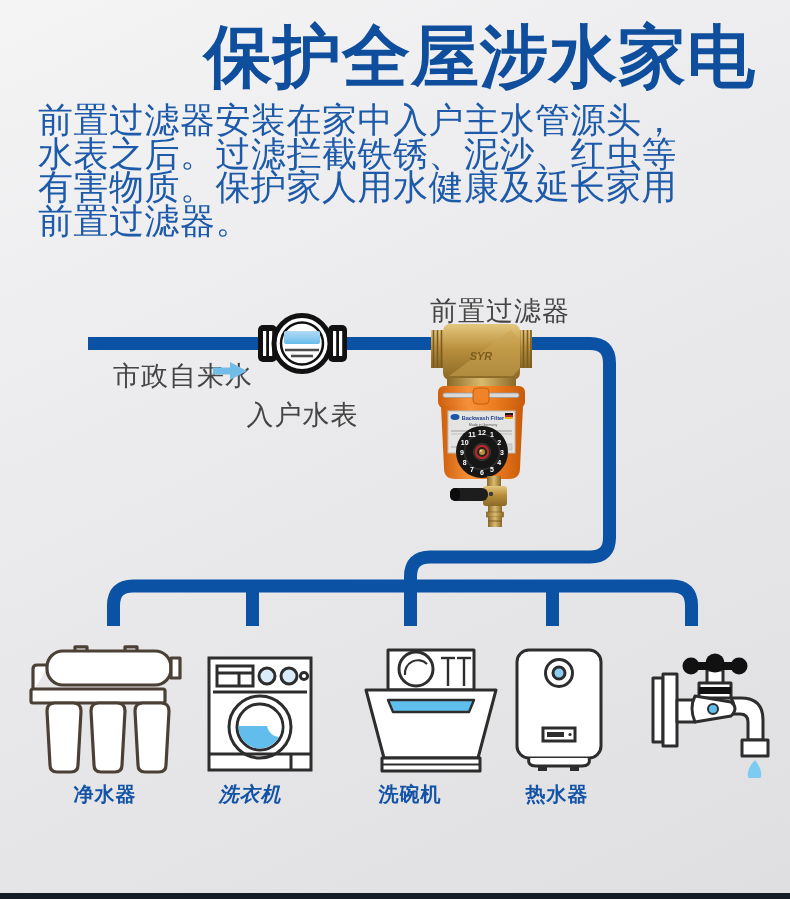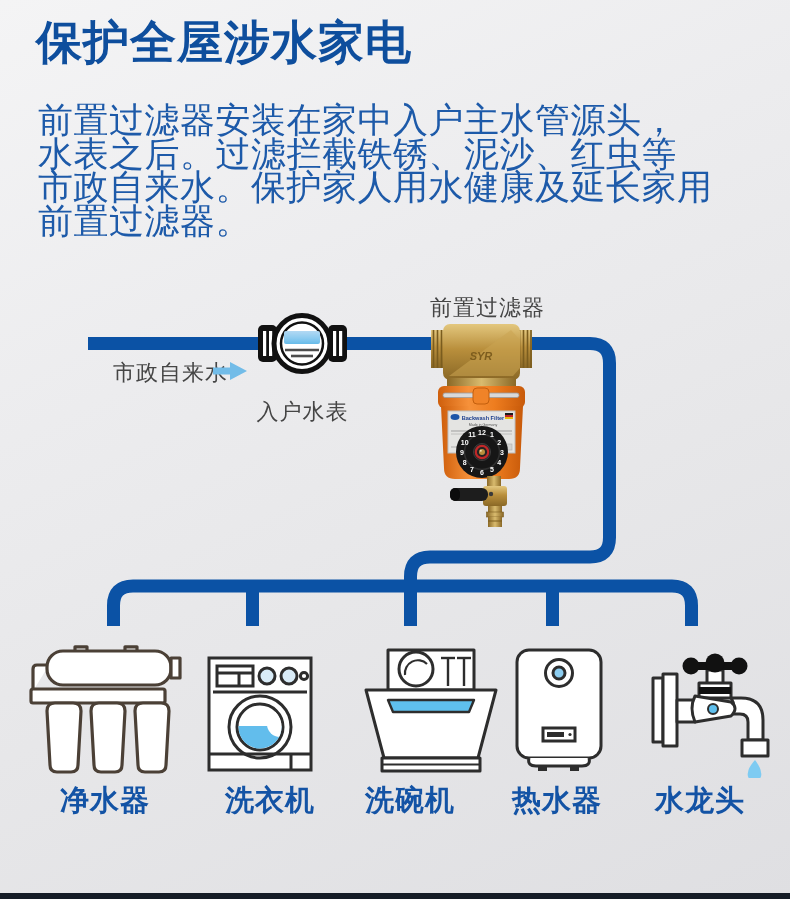--- a/index.html
+++ b/index.html
@@ -3,49 +3,49 @@
 <meta charset="utf-8">
 <style>
   * { margin:0; padding:0; box-sizing:border-box; }
   body { font-family:"Liberation Sans", sans-serif; background:#cfcfcf; }
   .stage {
     position:relative; width:790px; height:899px; overflow:hidden;
     background:linear-gradient(155deg,#f4f4f5 0%,#ececee 35%,#e7e7e9 60%,#dfdfe2 100%);
   }
   .hdr { position:absolute; left:36px; top:14px; width:720px; }
   .title {
-    font-size:46px; font-weight:bold; color:#0e4e9d; letter-spacing:1px;
-    line-height:1.25; white-space:nowrap;
+    font-size:68px; font-weight:bold; color:#0e4e9d; letter-spacing:1px;
+    line-height:1.25; white-space:nowrap;text-align:right;
   }
   .desc { position:absolute; left:38px; top:103px; width:700px; }
   .desc div {
     font-size:35px; color:#1d5aa9; line-height:33.5px; letter-spacing:0.5px;
     white-space:nowrap;
   }
   .abs { position:absolute; }
-  .lbl-gray { font-size:22px; color:#454545; letter-spacing:1px; white-space:nowrap; }
+  .lbl-gray { font-size:27px; color:#454545; letter-spacing:1px; white-space:nowrap; }
   .appliance-label {
     position:absolute; top:781px; width:140px; text-align:center;
-    font-size:29px; font-weight:bold; color:#1353a5; letter-spacing:1px;
+    font-size:20px; font-weight:bold; color:#1353a5; letter-spacing:1px;
   }
   .bottom-bar { position:absolute; left:0; bottom:0; width:790px; height:6px; background:#151c26; }
   svg { display:block; }
 </style>
 </head>
 <body>
 
 <div class="stage">
 
   <div class="hdr">
     <div class="title">保护全屋涉水家电</div>
   </div>
   <div class="desc">
     <div>前置过滤器安装在家中入户主水管源头，</div>
     <div>水表之后。过滤拦截铁锈、泥沙、红虫等</div>
-    <div>市政自来水。保护家人用水健康及延长家用</div>
+    <div>有害物质。保护家人用水健康及延长家用</div>
     <div>前置过滤器。</div>
   </div>
 
   <svg class="abs" style="left:0;top:0;" width="790" height="899" viewBox="0 0 790 899">
     <path d="M 88 343.5 H 590 Q 609.5 343.5 609.5 363 V 537.5 Q 609.5 557 590 557 H 430 Q 410.5 557 410.5 576.5 V 586" fill="none" stroke="#0b52a5" stroke-width="13"></path>
     <path d="M 113.5 626 V 605.5 Q 113.5 586 133 586 H 672 Q 691.5 586 691.5 605.5 V 626" fill="none" stroke="#0b52a5" stroke-width="13"></path>
     <path d="M 252.5 586 V 626" fill="none" stroke="#0b52a5" stroke-width="13"></path>
     <path d="M 410.5 580 V 626" fill="none" stroke="#0b52a5" stroke-width="13"></path>
     <path d="M 552.5 586 V 626" fill="none" stroke="#0b52a5" stroke-width="13"></path>
   </svg>
@@ -272,19 +272,18 @@
       <path d="M 86 48 L 96 48 Q 118 48 118 70 L 118 90 L 103 90 L 103 72 Q 103 64 95 64 L 86 64 Q 92 57 86 48 Z"></path>
       <path d="M 50 46 Q 44 58 50 72 L 86 66 Q 94 58 86 52 Z"></path>
       <rect x="97" y="90" width="26" height="16"></rect>
     </g>
     <rect x="54" y="37" width="32" height="7" fill="#111"></rect>
     <circle cx="68" cy="59" r="5" fill="#5fc0ee" stroke="#2d2d2d" stroke-width="2"></circle>
     <path d="M 110 110 Q 116 118 116 122.5 A 6.8 6.8 0 1 1 103 122.5 Q 103 118 110 110 Z" fill="#7ecbf2"></path>
   </svg>
 
   <div class="appliance-label" style="left:35px;">净水器</div>
-  <div class="appliance-label" style="left:200px;">洗衣机</div>
+  <div class="appliance-label" style="left:180px;font-style:italic;">洗衣机</div>
   <div class="appliance-label" style="left:487px;">热水器</div>
   <div class="appliance-label" style="left:340px;">洗碗机</div>
-  <div class="appliance-label" style="left:630px;">水龙头</div>
 
   <div class="bottom-bar"></div>
 </div>
 
 </body></html>

